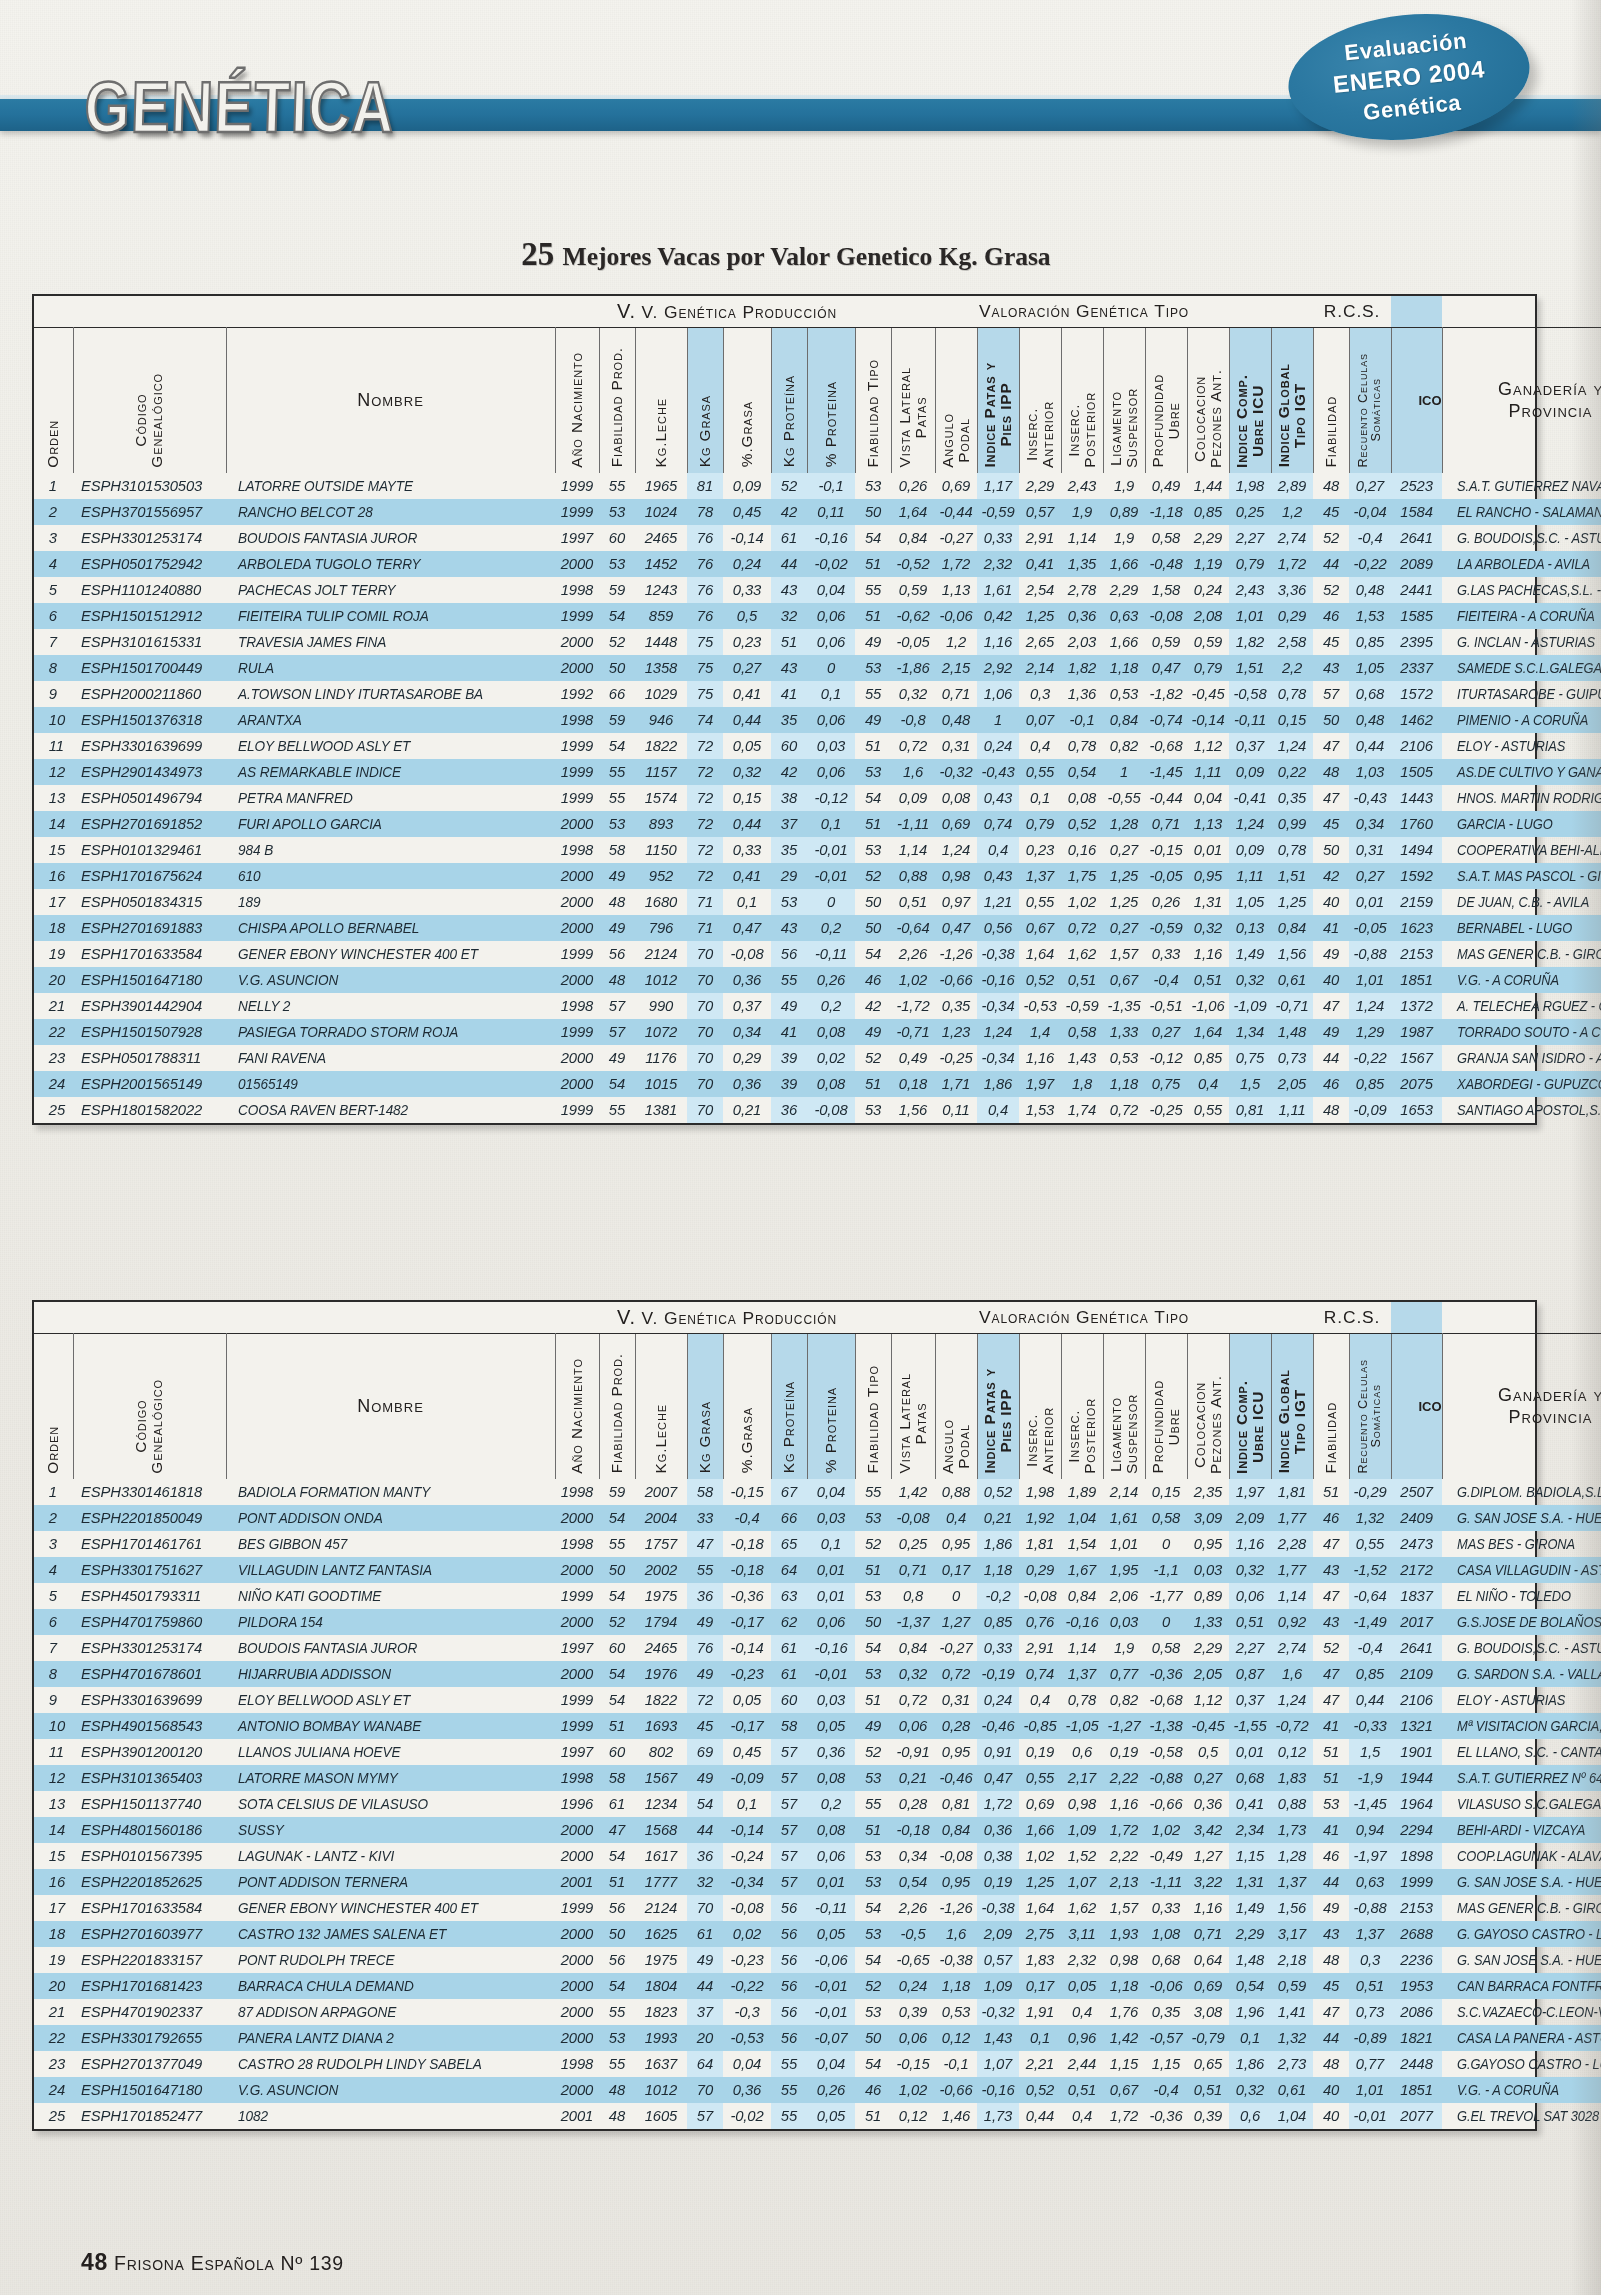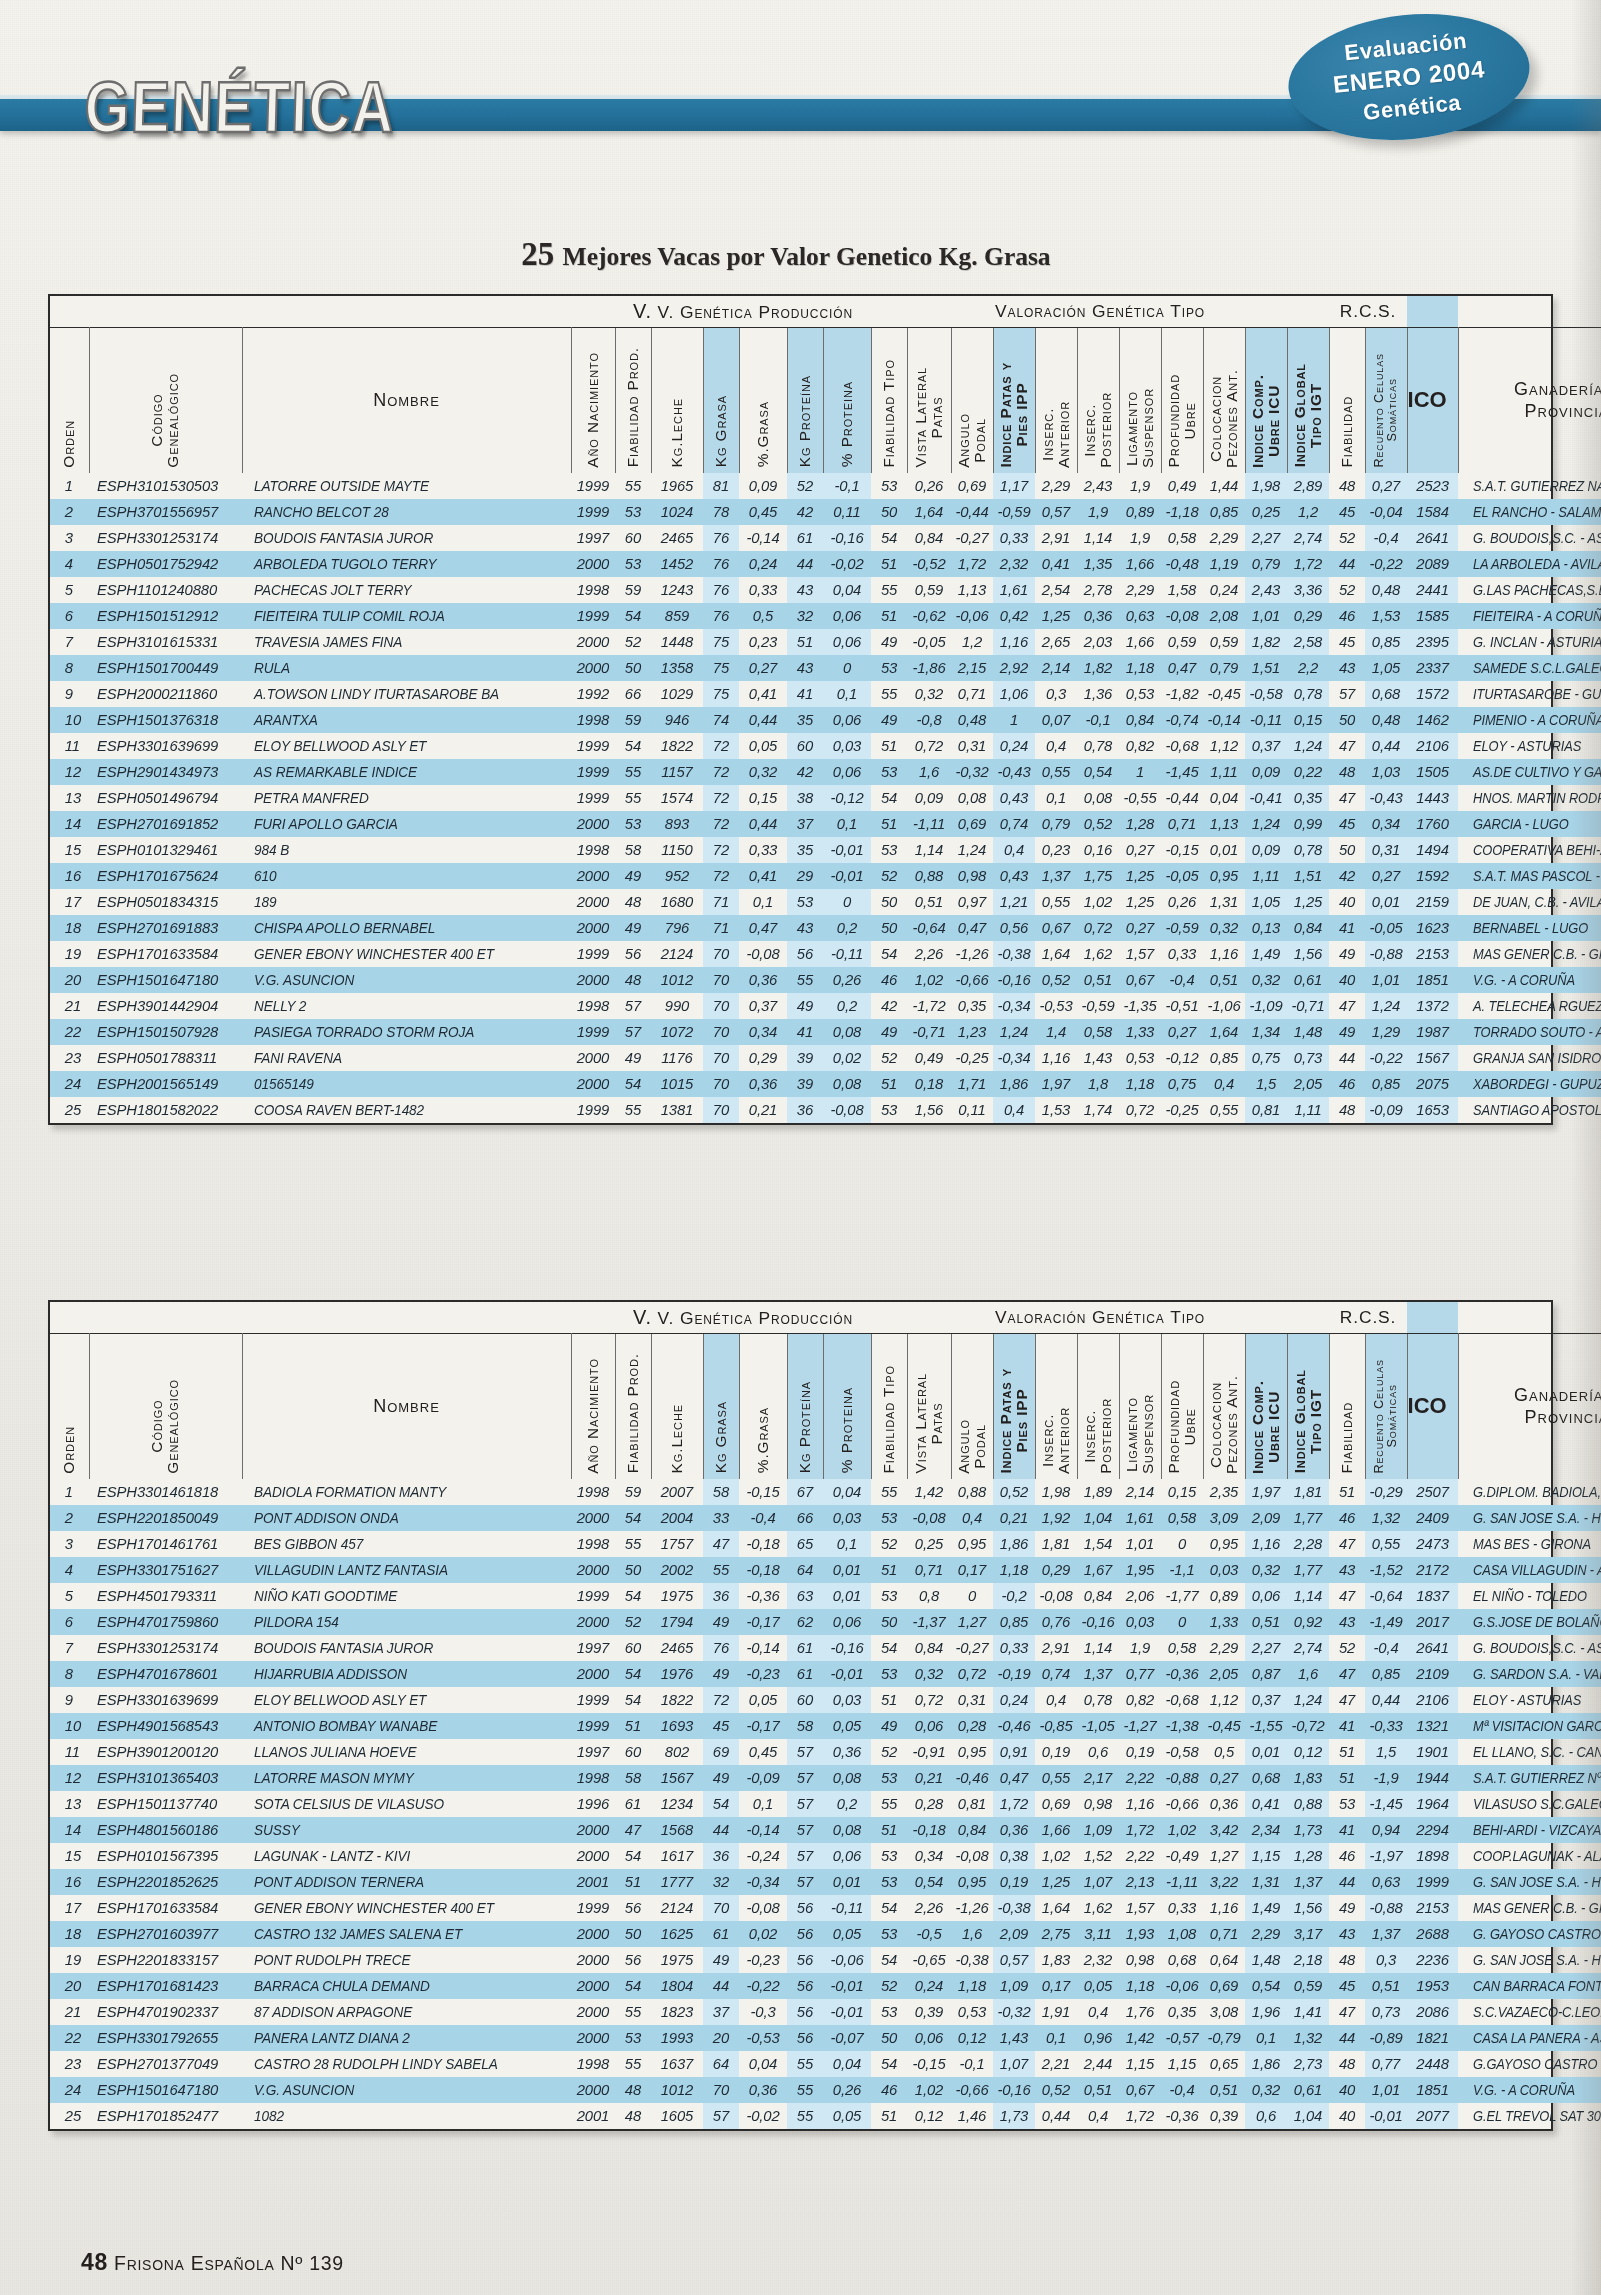--- a/index.html
+++ b/index.html
@@ -68,21 +68,21 @@
     font-weight:bold; color:#2a2726;
     font-size:33px; letter-spacing:0px;
     text-shadow:0.7px 0.7px 0 rgba(0,0,0,0.18);
   }
   .sec-title .sc{ font-size:25.5px; }
   #t1-title{ top:236px; }
   #t2-title{ top:1314px; }
 
   
   .tbl-wrap{
-    position:absolute; left:48px; width:1505px;
+    position:absolute; left:32px; width:1505px;
     background:#f3f2ed;
     border:2px solid #2b2b2b;
     box-shadow: 4px 4.7px 6px rgba(0,0,0,0.18);
   }
   #tbl1{ top:294px; }
   #tbl2{ top:1300px; }
 
   table{ border-collapse:collapse; width:100%; table-layout:fixed; }
   td, th{ padding:0; margin:0; }
 
@@ -119,24 +119,24 @@
   .hdr-vert .vt.b{ font-weight:bold; }
   .hdr-vert .vt.small{ font-size:12.7px; }
   .hdr-horiz{
     height:146px; vertical-align:middle; text-align:center;
     border-top:1.3px solid #2b2b2b;
     border-right:0.7px solid #6d6d6d;
     font-size:18px; letter-spacing:1px; color:#23201f;
     font-variant:small-caps; line-height:1.25;
   }
   .hdr-ico{
-    height:146px; vertical-align:middle; text-align:left;
+    height:146px; vertical-align:middle; text-align:right;
     border-top:1.3px solid #2b2b2b;
     border-right:0.7px solid #6d6d6d;
-    font-size:22px; font-weight:bold; color:#23201f;
+    font-size:13px; font-weight:bold; color:#23201f;
     background:#b6d9ea;
   }
   .tint{ background:#b6d9ea; }
 
   
   tbody tr{ height:26px; }
   tbody td{
     font-family:"Liberation Sans", sans-serif;
     font-style:italic;
     font-size:14.8px;

